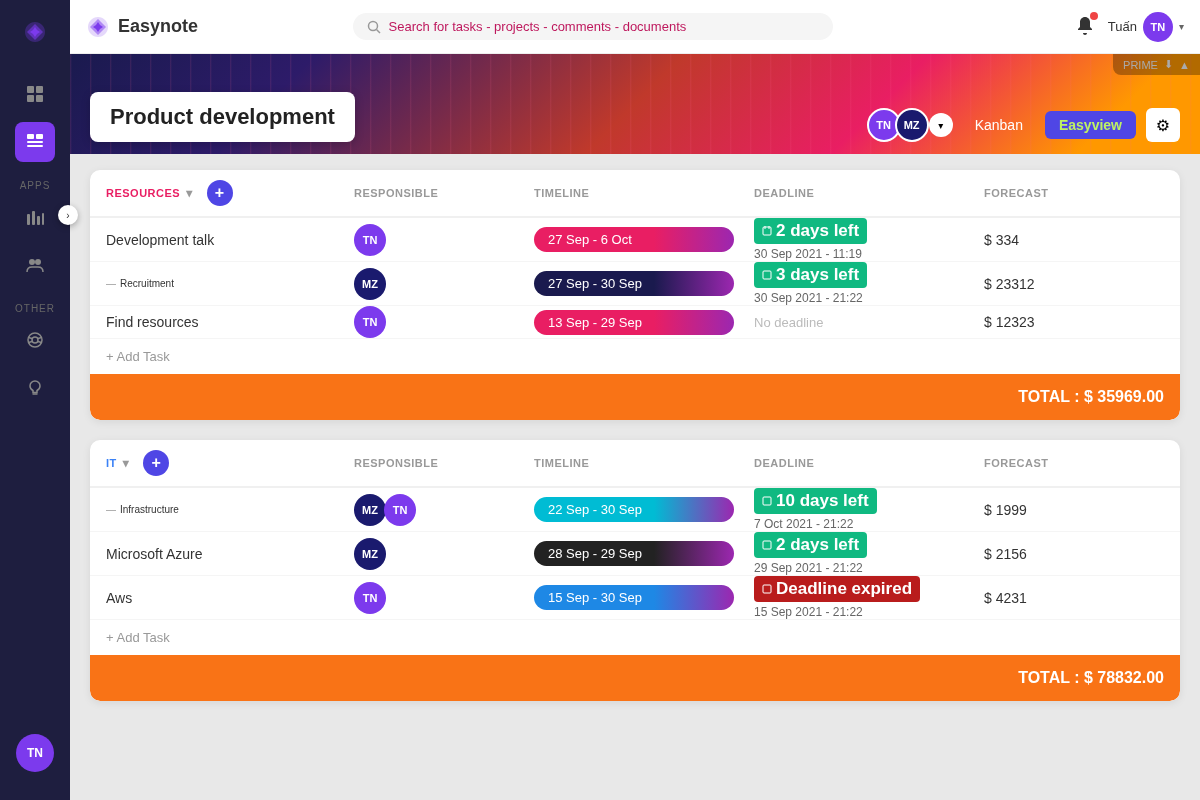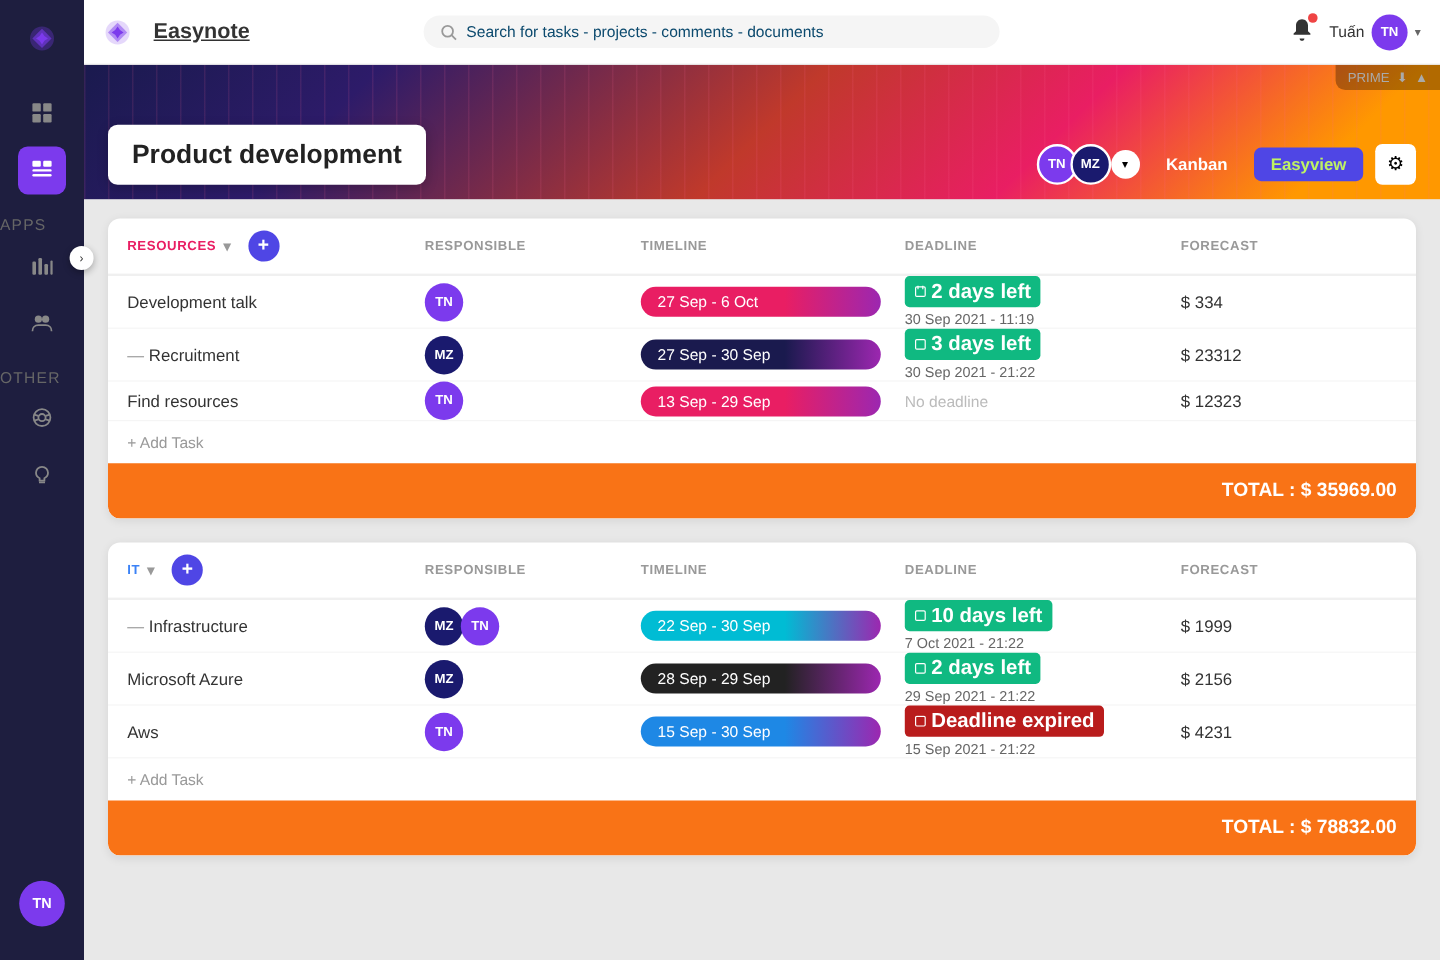--- a/index.html
+++ b/index.html
@@ -32,42 +32,42 @@
       background: #7c3aed; color: white; display: flex; align-items: center; justify-content: center;
       font-size: 12px; font-weight: 700; cursor: pointer; margin-bottom: 8px;
     }
     .sidebar-arrow {
       width: 20px; height: 20px; background: white; border-radius: 50%;
       display: flex; align-items: center; justify-content: center; cursor: pointer;
       font-size: 10px; color: #333; position: absolute; left: 58px; top: 205px; z-index: 20;
       box-shadow: 0 2px 6px rgba(0,0,0,0.3);
     }
     .sidebar-section-label {
-      color: #666; font-size: 13px; text-transform: uppercase; letter-spacing: 1px;
-      margin: 10px 0 6px; width: 100%; 
+      color: #666; font-size: 10px; text-transform: uppercase; letter-spacing: 1px;
+      margin: 10px 0 6px; width: 100%; text-align: center;
     }
 
     
     .main {
       flex: 1;
       display: flex;
       flex-direction: column;
       overflow: hidden;
     }
 
     
     .topnav {
       background: white;
       height: 54px;
       display: flex; align-items: center; padding: 0 16px;
       border-bottom: 1px solid #eee;
       gap: 12px;
       position: relative;
     }
-    .logo-area { display: flex; align-items: center; gap: 18px; min-width: 140px; text-decoration: underline; }
+    .logo-area { display: flex; align-items: center; gap: 8px; min-width: 140px; }
     .logo-text { font-weight: 700; font-size: 18px; color: #333; }
     .search-bar {
       flex: 1; max-width: 480px; margin: 0 auto;
       display: flex; align-items: center; gap: 8px;
       background: #f5f5f5; border-radius: 20px; padding: 6px 14px;
       color: #999; font-size: 13px;
     }
     .topnav-right { display: flex; align-items: center; gap: 12px; margin-left: auto; }
     .notif-icon { position: relative; cursor: pointer; }
     .notif-dot {
@@ -89,21 +89,21 @@
       flex: 1;
       display: flex;
       flex-direction: column;
       overflow-y: auto;
       background: #f0f0f0;
     }
 
     
     .project-header {
       position: relative;
-      height: 112px;
+      height: 100px;
       background: linear-gradient(135deg, #1a1a4e 0%, #2d1b69 20%, #c0392b 50%, #e91e63 70%, #ff9800 90%);
       overflow: hidden;
       display: flex; align-items: flex-end; padding: 12px 20px;
     }
     .project-header::before {
       content: '';
       position: absolute; inset: 0;
       background: repeating-linear-gradient(90deg, rgba(255,100,150,0.15) 0px, transparent 2px, transparent 20px);
     }
     .project-title-box {
@@ -112,21 +112,21 @@
       box-shadow: 0 2px 10px rgba(0,0,0,0.2);
       position: relative; z-index: 1; text-align: center;
     }
     .project-header-right {
       margin-left: auto; display: flex; align-items: center; gap: 10px;
       position: relative; z-index: 1;
     }
     .avatar-tn { width: 34px; height: 34px; border-radius: 50%; background: #7c3aed; color: white; display: flex; align-items: center; justify-content: center; font-size: 11px; font-weight: 700; border: 2px solid white; }
     .avatar-mz { width: 34px; height: 34px; border-radius: 50%; background: #1a1a6e; color: white; display: flex; align-items: center; justify-content: center; font-size: 11px; font-weight: 700; border: 2px solid white; margin-left: -6px; }
     .chevron-btn { background: white; border: none; border-radius: 50%; width: 24px; height: 24px; cursor: pointer; display: flex; align-items: center; justify-content: center; font-size: 10px; }
-    .view-btn { background: transparent; border: none; color: white; font-size: 14px; font-weight: 700; cursor: pointer; padding: 6px 12px; border-radius: 6px; }
+    .view-btn { background: transparent; border: none; color: white; font-size: 14px; font-weight: 400; cursor: pointer; padding: 6px 12px; border-radius: 6px; }
     .view-btn-active { background: #4f46e5; color: #bef264; padding: 6px 14px; border-radius: 6px; font-weight: 600; font-size: 14px; border: none; cursor: pointer; }
     .gear-btn { background: white; border: none; border-radius: 6px; width: 34px; height: 34px; cursor: pointer; display: flex; align-items: center; justify-content: center; font-size: 16px; }
     .header-top-bar {
       position: absolute; top: 0; right: 0; background: rgba(0,0,0,0.3); padding: 4px 10px; border-radius: 0 0 0 8px;
       color: #aaa; font-size: 11px; display: flex; align-items: center; gap: 6px;
     }
 
     
     .tables-container {
       flex: 1; padding: 16px 20px; overflow-y: auto; background: #e8e8e8;
@@ -145,21 +145,21 @@
     }
     .th.pink { color: #e91e63; }
     .th.blue { color: #3b82f6; }
     .th-add { width: 26px; height: 26px; background: #4f46e5; border-radius: 50%; color: white; display: flex; align-items: center; justify-content: center; font-size: 16px; cursor: pointer; margin-left: 8px; }
     .table-row {
       display: grid; grid-template-columns: 1fr 180px 220px 230px 180px;
       padding: 0 16px; border-bottom: 1px solid #f5f5f5; align-items: center;
     }
     .table-row:last-of-type { border-bottom: none; }
     .task-name { font-size: 14px; color: #333; }
-    .sub-task-name { font-size: 14px; color: #333; padding-left: 0; }
+    .sub-task-name { font-size: 10px; color: #333; padding-left: 0; }
     .dash-prefix { color: #999; margin-right: 4px; }
     .responsible-cell { display: flex; align-items: center; gap: 4px; }
     .resp-avatar { width: 32px; height: 32px; border-radius: 50%; display: flex; align-items: center; justify-content: center; font-size: 11px; font-weight: 700; color: white; }
     .resp-tn { background: #7c3aed; }
     .resp-mz { background: #1a1a6e; }
 
     .timeline-pill {
       display: flex; align-items: center; border-radius: 20px; padding: 5px 14px;
       font-size: 13px; font-weight: 500; color: white; max-width: 200px;
     }
@@ -279,21 +279,21 @@
         <path d="M10 10 L12 7 L14 10 L17 12 L14 14 L12 17 L10 14 L7 12 Z" fill="#7c3aed"></path>
       </svg>
       <span class="logo-text">Easynote</span>
     </div>
 
     <div class="search-bar">
       <svg width="14" height="14" viewBox="0 0 14 14" fill="none">
         <circle cx="6" cy="6" r="4.5" stroke="#999" stroke-width="1.5"></circle>
         <line x1="9.5" y1="9.5" x2="13" y2="13" stroke="#999" stroke-width="1.5"></line>
       </svg>
-      <span style="color:#0c4a6e;font-size:13px;">Search for tasks - projects - comments - documents</span>
+      <span style="color:#be185d;font-size:13px;">Search for tasks - projects - comments - documents</span>
     </div>
 
     <div class="topnav-right">
       <div class="notif-icon">
         <svg width="22" height="22" viewBox="0 0 22 22" fill="none">
           <path d="M11 3C8 3 6 5.5 6 8v5l-2 2v1h14v-1l-2-2V8c0-2.5-2-5-5-5z" fill="#333"></path>
           <path d="M9 19c0 1.1.9 2 2 2s2-.9 2-2H9z" fill="#333"></path>
         </svg>
         <div class="notif-dot"></div>
       </div>

